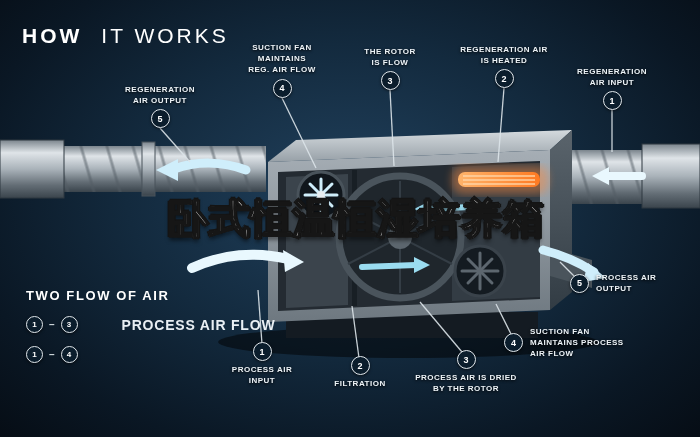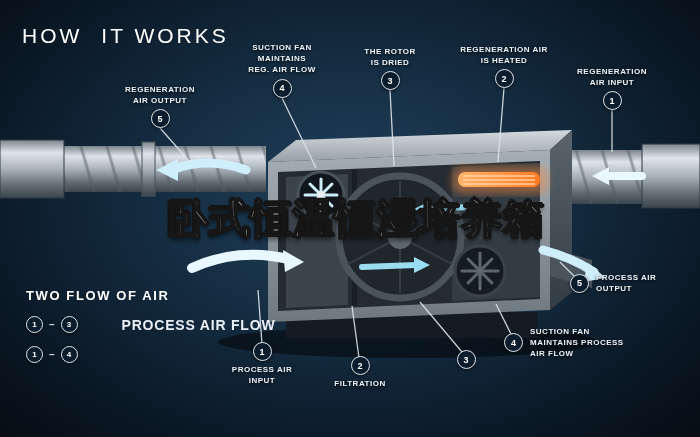--- a/index.html
+++ b/index.html
@@ -3,21 +3,21 @@
 <meta charset="utf-8">
 <style>
   html,body{margin:0;padding:0;background:#06101a;}
   .stage{
     position:relative;width:700px;height:437px;overflow:hidden;
     font-family:"Liberation Sans",sans-serif;
     background:radial-gradient(ellipse at 50% 45%, #21415d 0%, #132a3e 45%, #0a1724 78%, #060d15 100%);
   }
   svg.scene{position:absolute;left:0;top:0;z-index:1;}
   .title{position:absolute;left:22px;top:24px;z-index:5;color:#fff;font-size:21px;letter-spacing:3px;white-space:nowrap;}
-  .title .bold{font-weight:400;text-align:right;}
+  .title .bold{font-weight:700;text-align:right;}
   .title .light{font-weight:300;margin-left:19px;}
   .watermark{
     position:absolute;left:148px;top:192px;width:416px;z-index:6;text-align:center;
     font-size:41px;font-weight:900;letter-spacing:1px;color:#ffffff;
     font-family:Liberation Serif, serif;
     -webkit-text-stroke:1.5px #161616;
     text-shadow:-2px 0 0 #141414,2px 0 0 #141414,0 -2px 0 #141414,0 3px 4px rgba(0,0,0,.65);
   }
   .callout{position:absolute;display:flex;flex-direction:column;align-items:center;gap:3px;z-index:4;}
   .callout .lbl{
@@ -186,21 +186,21 @@
     <div class="badge">5</div>
   </div>
   <div class="callout" style="left:226px;top:42px;width:112px;">
     <div class="lbl">SUCTION FAN
 MAINTAINS
 REG. AIR FLOW</div>
     <div class="badge">4</div>
   </div>
   <div class="callout" style="left:342px;top:46px;width:96px;">
     <div class="lbl">THE ROTOR
-IS DRIED</div>
+IS FLOW</div>
     <div class="badge">3</div>
   </div>
   <div class="callout" style="left:444px;top:44px;width:120px;justify-content:center;">
     <div class="lbl">REGENERATION AIR
 IS HEATED</div>
     <div class="badge">2</div>
   </div>
   <div class="callout" style="left:554px;top:66px;width:116px;">
     <div class="lbl">REGENERATION
 AIR INPUT</div>
@@ -223,20 +223,22 @@
     <div class="badge">1</div>
     <div class="lbl">PROCESS AIR
 INPUT</div>
   </div>
   <div class="callout" style="left:316px;top:356px;width:88px;">
     <div class="badge">2</div>
     <div class="lbl">FILTRATION</div>
   </div>
   <div class="callout" style="left:388px;top:350px;width:156px;">
     <div class="badge">3</div>
+    <div class="lbl">PROCESS AIR IS DRIED
+BY THE ROTOR</div>
   </div>
 
   <div class="legend">
     <div class="heading">TWO FLOW OF AIR</div>
     <div class="legend-row">
       <div class="badge">1</div>
       <span class="sep">–</span>
       <div class="badge">3</div>
       <span class="lbl">PROCESS AIR FLOW</span>
     </div>

